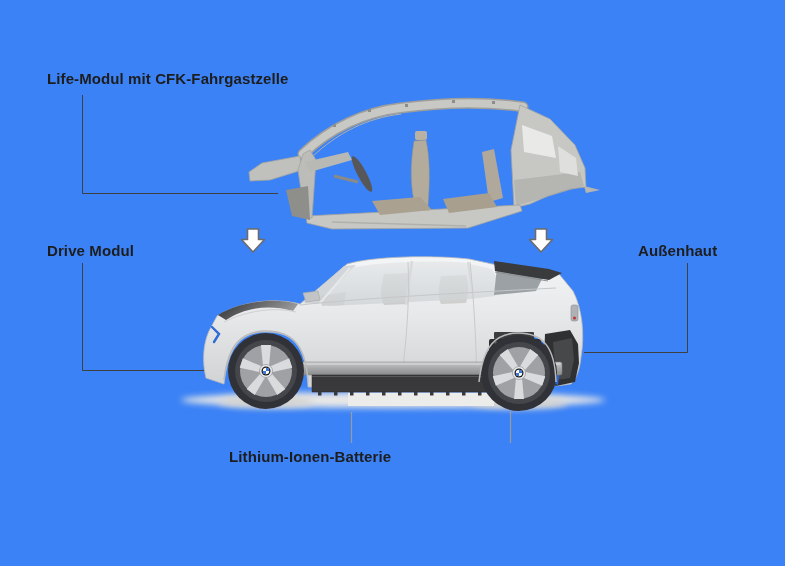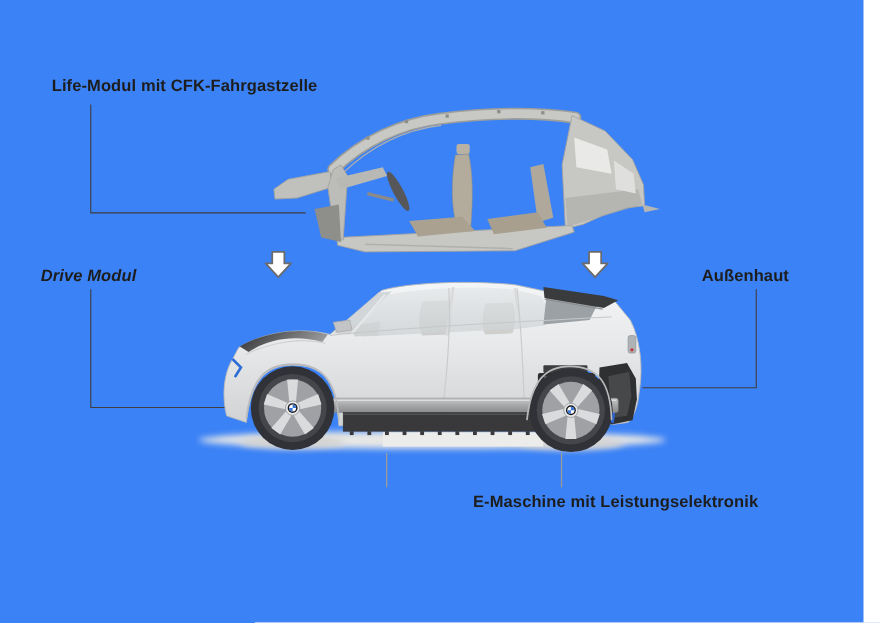--- a/index.html
+++ b/index.html
@@ -5,21 +5,21 @@
   html,body{margin:0;padding:0;background:#ffffff;}
   .canvas{
     position:relative;width:785px;height:566px;background:#3b82f6;overflow:hidden;
     font-family:"Liberation Sans",sans-serif;
   }
   .diagram-label{
     position:absolute;font-size:15px;font-weight:bold;color:#1d1d1d;
     letter-spacing:0.1px;white-space:nowrap;line-height:1.05;
   }
   #label-life{left:47px;top:71px;}
-  #label-drive{left:37px;top:243px;font-style:italic;}
+  #label-drive{left:47px;top:243px;}
   #label-skin{left:638px;top:243px;text-align:center;}
   #label-battery{left:229px;top:449px;}
   #label-emachine{left:430px;top:449px;}
   svg{position:absolute;left:0;top:0;}
 </style>
 </head>
 <body>
 
 <div class="canvas">
 
@@ -238,15 +238,15 @@
     </g>
 
     <path d="M 224 380 C 228 344 242 331 266 331 C 292 331 306 345 308 382" stroke="#b9babb" stroke-width="1.5" fill="none"></path>
     <path d="M 479 382 C 483 346 496 333 518 333 C 543 333 555 347 556 382" stroke="#b9babb" stroke-width="1.5" fill="none"></path>
   </g>
 </svg>
 
 <div class="diagram-label" id="label-life">Life-Modul mit CFK-Fahrgastzelle</div>
 <div class="diagram-label" id="label-drive">Drive Modul</div>
 <div class="diagram-label" id="label-skin">Außenhaut</div>
-<div class="diagram-label" id="label-emachine">E-Maschine mit Leistungselektronik</div>
+<div class="diagram-label" id="label-battery">Lithium-Ionen-Batterie</div>
 
 </div>
 
 </body></html>

